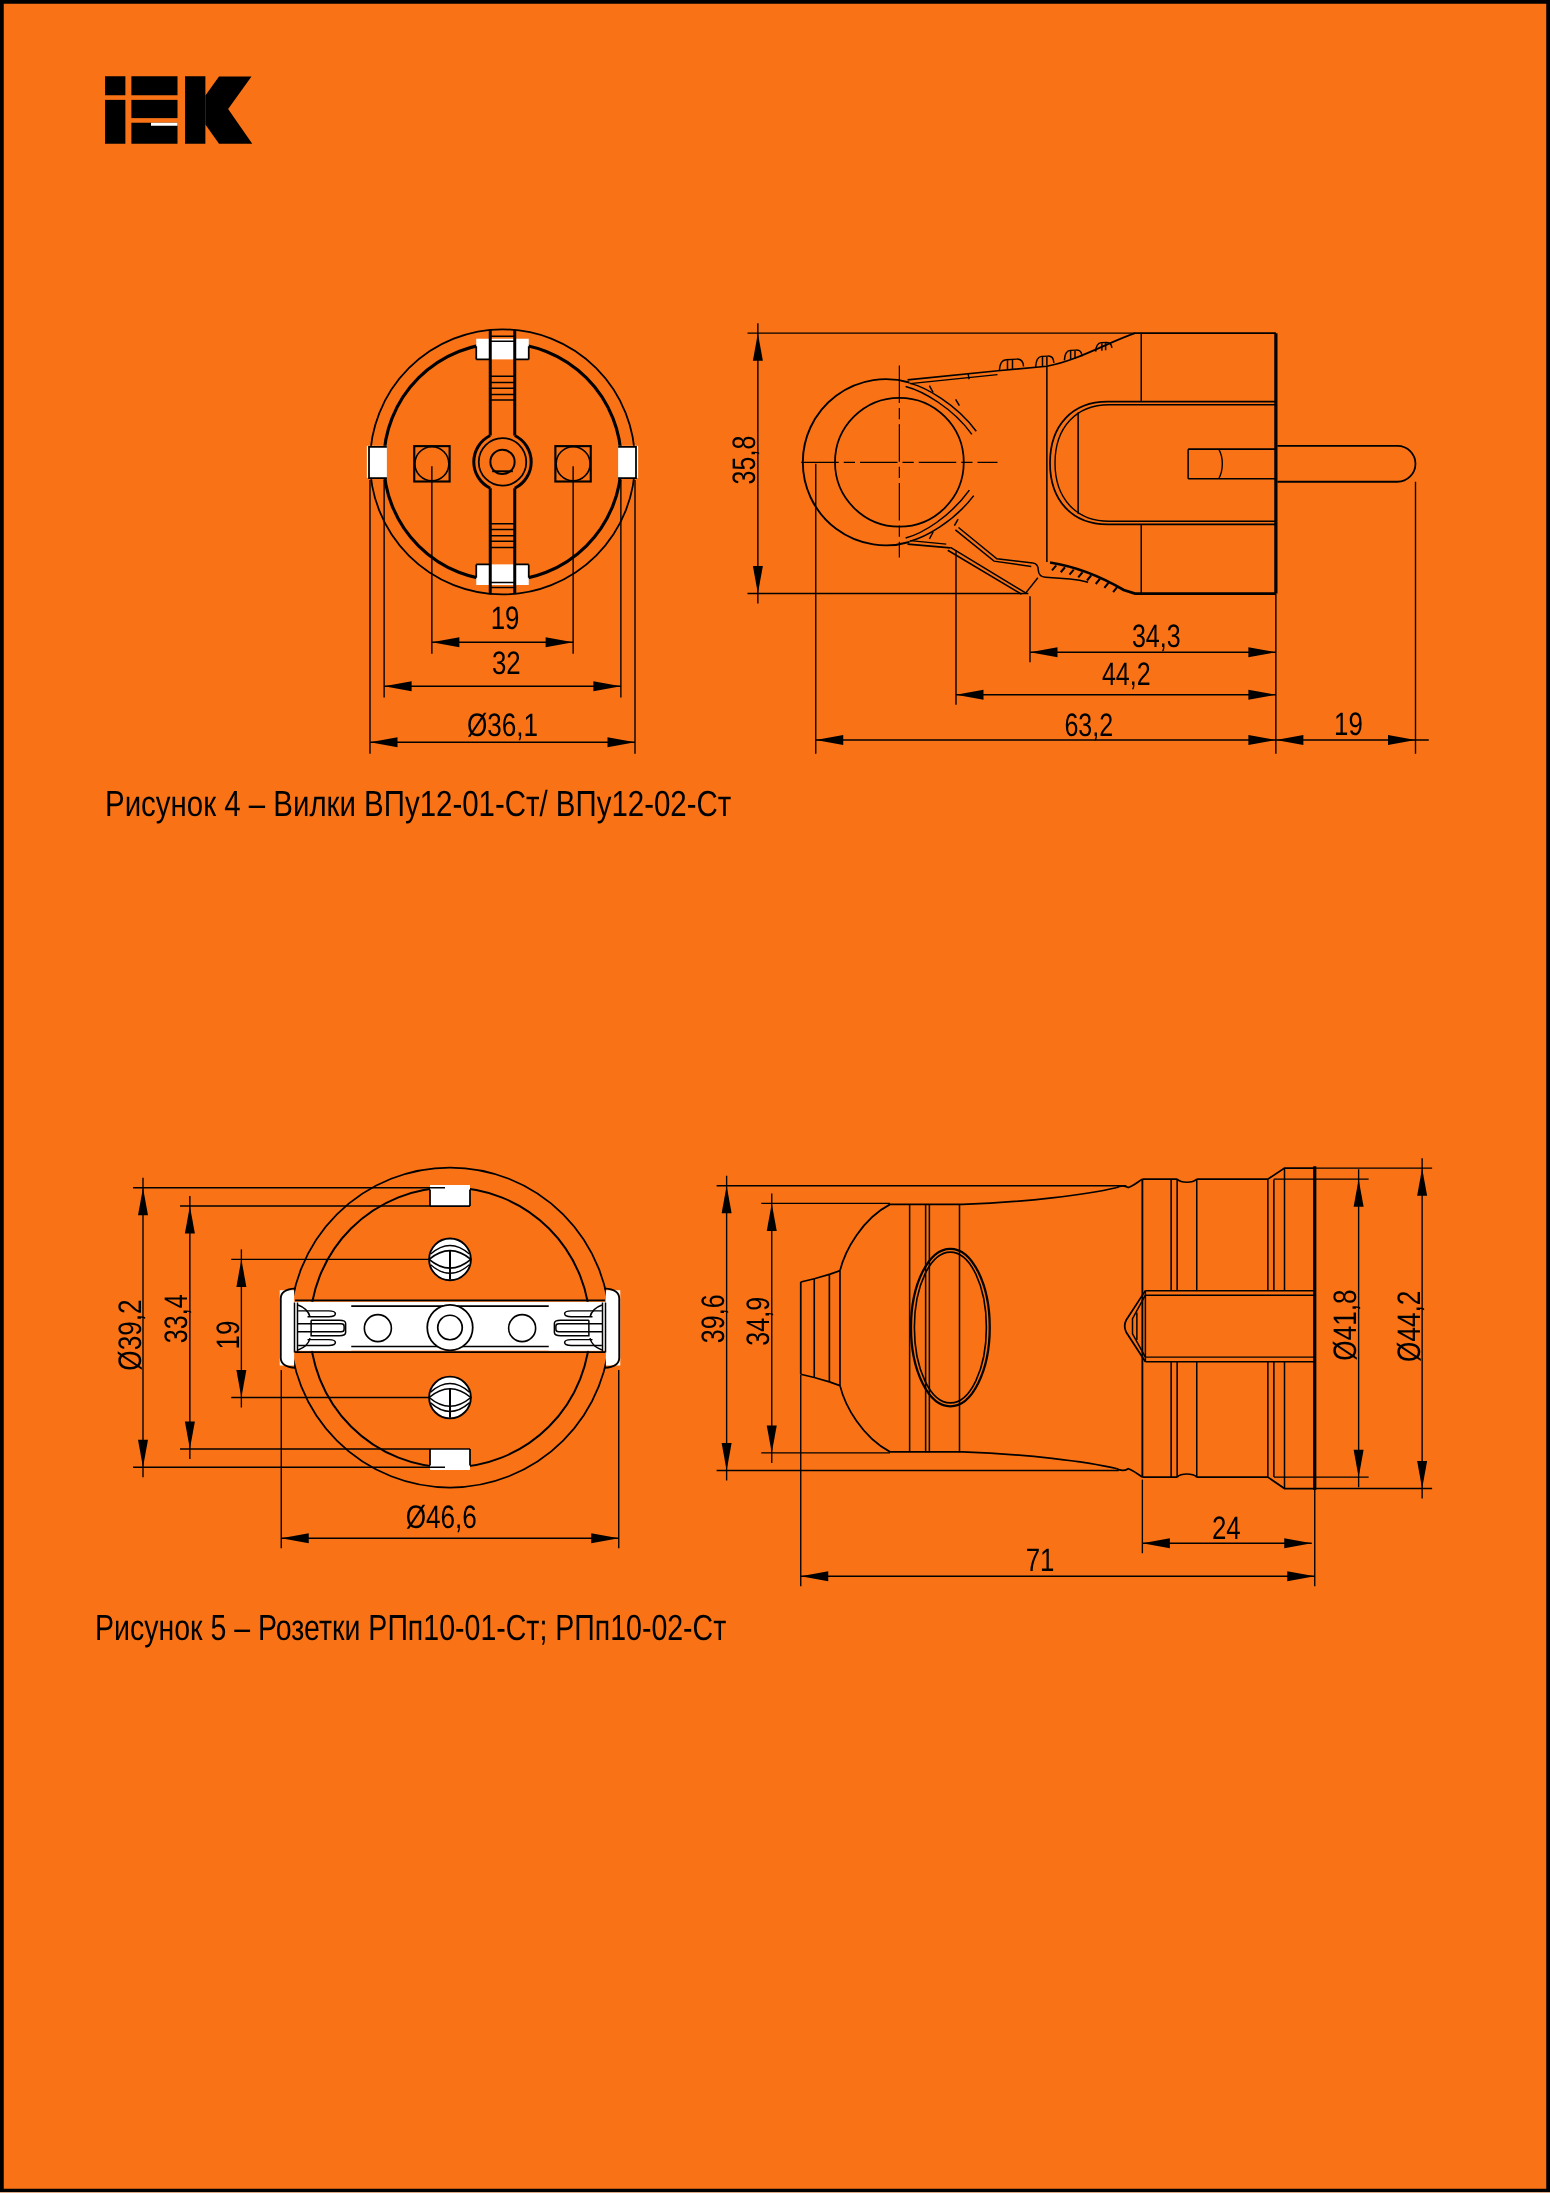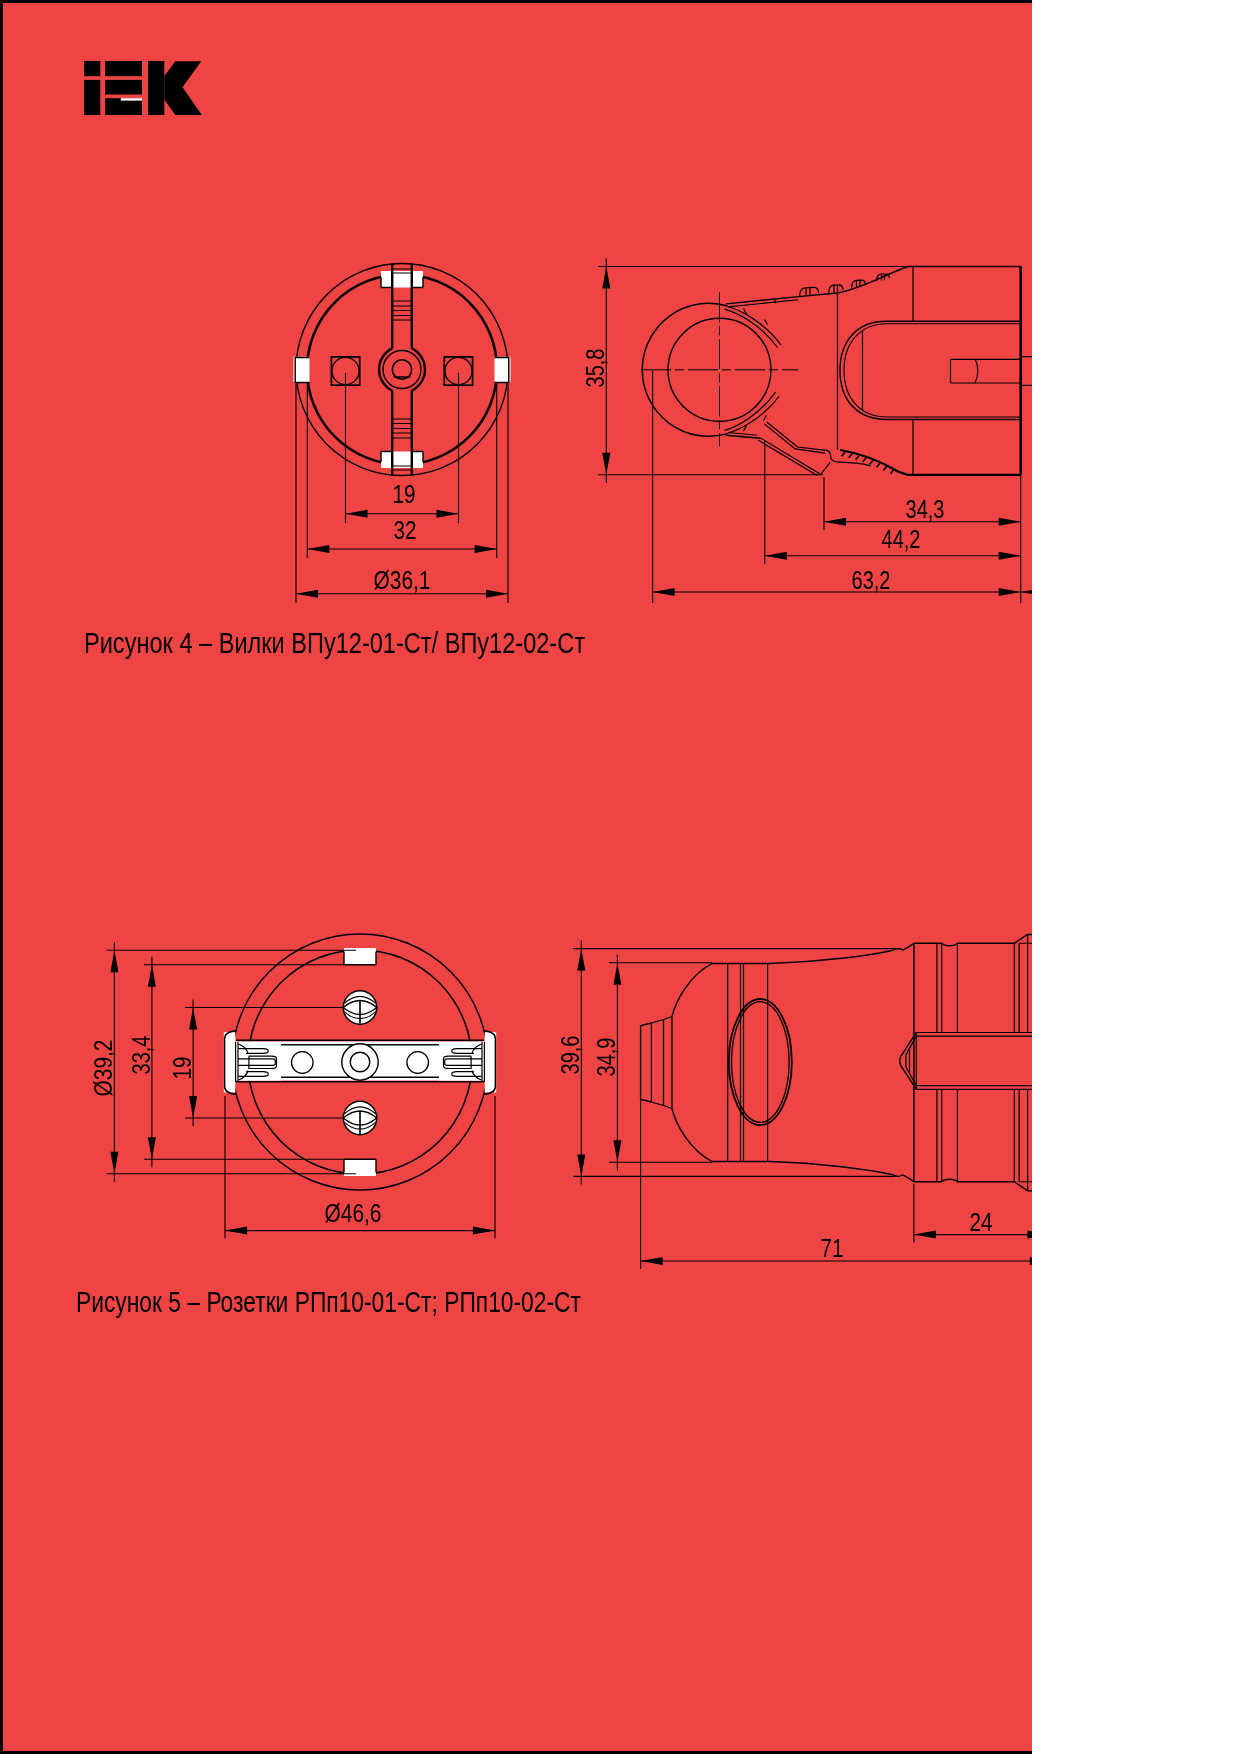--- a/index.html
+++ b/index.html
@@ -1,16 +1,16 @@
 <!DOCTYPE html>
 <html><head>
 <meta charset="utf-8">
 <style>
 html,body{margin:0;padding:0;background:#fff;}
-#page{position:relative;width:1032px;height:1754px;background:#ef4444;overflow:hidden;text-align:center;}
+#page{position:relative;width:1240px;height:1754px;background:#f97316;overflow:hidden;text-align:center;}
 svg{position:absolute;left:0;top:0;}
 text{font-family:"Liberation Sans",sans-serif;fill:#000;}
 .d{font-size:26px;}
 .c{font-size:29px;}
 </style>
 </head>
 <body>
 <div id="page">
 <svg width="1240" height="1754" viewBox="0 0 1240 1754" fill="none" stroke-linecap="butt">
 <defs>

